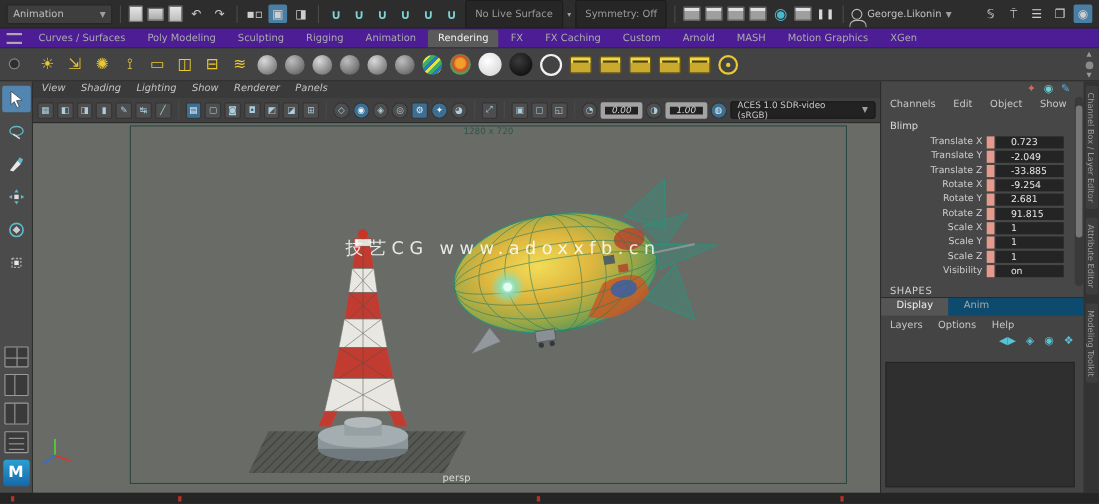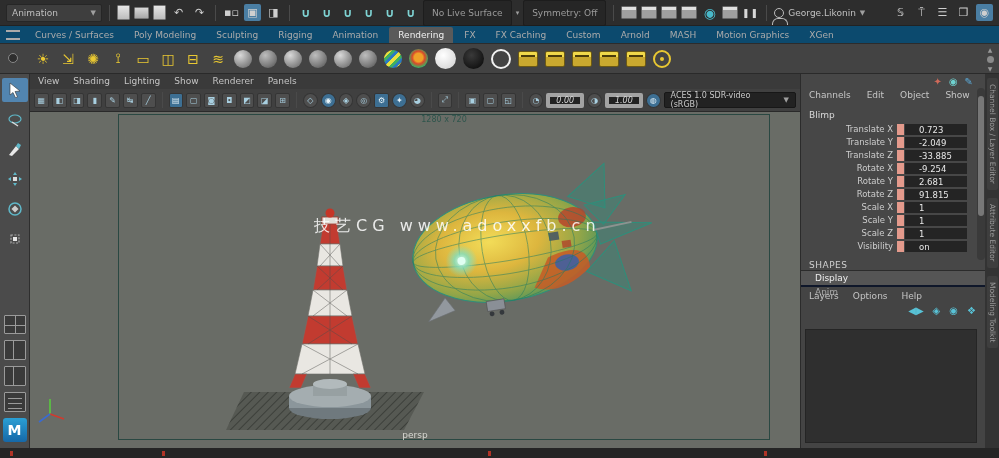--- a/index.html
+++ b/index.html
@@ -24,21 +24,21 @@
   .clap { width:16px; height:13px; background:linear-gradient(#e0e0e0 30%, #9f9f9f 30%); border:1px solid #666; border-radius:1px; }
   .rec { color:#49b8c9; font-size:14px; }
   .pause { color:#d8d8d8; font-size:9px; letter-spacing:1px; font-weight:bold; }
   .user { display:flex; align-items:center; gap:4px; font-size:9px; color:#c0c0c0; }
   .avatar { width:10px; height:10px; border-radius:50%; border:1.5px solid #bbb; position:relative; }
   .avatar:after { content:""; position:absolute; left:-3px; top:9px; width:14px; height:6px;
                   border:1.5px solid #bbb; border-bottom:none; border-radius:6px 6px 0 0; }
   .caret { font-size:7px; color:#9f9f9f; }
 
   
-  .shelftabs { position:absolute; left:0; top:26px; width:999px; height:18px; background:#0c4a6e;
+  .shelftabs { position:absolute; left:0; top:26px; width:999px; height:18px; background:#4c1d95;
                display:flex; align-items:flex-end; gap:2px; padding:0 4px; border-bottom:1px solid #2c2c2c; }
   .shelfmenu-ic { width:14px; height:10px; margin:0 4px 3px 2px; border-top:2px solid #aaa; border-bottom:2px solid #aaa; }
   .stab { font-size:9px; color:#ababab; padding:3px 9px 3px; white-space:nowrap; cursor:default; }
   .stab.active { background:#5a5a5a; color:#f0f0f0; border-radius:2px 2px 0 0; }
 
   
   .shelf { position:absolute; left:0; top:44px; width:999px; height:30px; background:#434343;
            display:flex; align-items:center; gap:7px; padding:0 10px 0 34px; border-bottom:1px solid #2a2a2a; }
   .shelf-tabbtn { position:absolute; left:8px; top:9px; width:10px; height:10px; border:1px solid #888; border-radius:50%; background:#2e2e2e; }
   .lighticon { color:#e9c832; font-size:14px; width:18px; text-align:center; }
@@ -72,21 +72,21 @@
   .layoutbtn.quad:before { content:""; position:absolute; left:50%; top:0; bottom:0; width:1px; background:#9a9a9a; }
   .layoutbtn.quad:after { content:""; position:absolute; top:50%; left:0; right:0; height:1px; background:#9a9a9a; }
   .layoutbtn.split:before { content:""; position:absolute; left:40%; top:0; bottom:0; width:1px; background:#9a9a9a; }
   .layoutbtn.rows:before { content:""; position:absolute; left:3px; right:3px; top:5px; height:1px; background:#9a9a9a;
                            box-shadow:0 5px 0 #9a9a9a, 0 10px 0 #9a9a9a; }
   .mayalogo { width:24px; height:24px; background:linear-gradient(#2a9fd4,#1668a8); border-radius:3px;
               color:#fff; font-weight:bold; font-size:14px; display:flex; align-items:center; justify-content:center; margin-top:auto; margin-bottom:6px; }
 
   
   .vp-panel { position:absolute; left:30px; top:74px; width:770px; height:374px; background:#3a3a3a; }
-  .vp-menus { height:15px; display:flex; gap:14px; padding:2px 0 0 8px; font-size:9px; color:#c4c4c4; }
+  .vp-menus { height:15px; display:flex; gap:14px; padding:2px 0 0 8px; font-size:9px; color:#c4c4c4;font-style:italic; }
   .vp-toolbar { height:23px; display:flex; align-items:center; gap:3px; padding:0 4px; background:#404040; border-bottom:1px solid #2a2a2a; }
   .vti { width:16px; height:15px; background:#4e4e4e; border:1px solid #353535; border-radius:2px;
          font-size:8px; color:#a8cfe0; display:flex; align-items:center; justify-content:center; }
   .vti.blue { background:#3d6f93; color:#e8f4fa; }
   .vti.round { border-radius:50%; }
   .vt-field { height:15px; background:#222; border:4px solid #a3a3a3; border-radius:2px; color:#d8d8d8;
               font-size:8px; display:flex; align-items:center; padding:0 6px;font-style:italic; }
   .vt-drop { height:16px; background:#222; border:1px solid #171717; border-radius:2px; color:#c8c8c8;
              font-size:8px; display:flex; align-items:center; gap:14px; padding:0 6px; }
 
@@ -106,21 +106,21 @@
   .cb-row { display:flex; align-items:flex-start; height:13px; }
   .cb-label { width:96px; text-align:right; font-size:8.5px; color:#cdcdcd; padding-right:4px; }
   .cb-bar { width:7px; height:11px; background:#e49a8c; margin-right:1px; }
   .cb-val { width:62px; height:11px; background:#242424; color:#e8e8e8; font-size:8.5px; padding:0 14px;
             display:flex; align-items:center; }
   .cb-shapes { position:absolute; left:8px; top:186px; font-size:9px; color:#d0d0d0; letter-spacing:.5px; }
   .rp-scroll { position:absolute; left:176px; top:14px; width:8px; height:172px; background:#3a3a3a; border-radius:4px; }
   .rp-thumb { position:absolute; left:1px; top:8px; width:6px; height:120px; background:#777; border-radius:3px; }
 
   .le { position:absolute; left:0; top:196px; width:185px; height:178px; background:#444; border-top:1px solid #2b2b2b; }
-  .le-tabs { display:flex; height:16px; background:#0f172a;flex-direction:column; }
+  .le-tabs { display:flex; height:16px; background:#0c4a6e; }
   .le-tab { font-size:9px; color:#a8a8a8; padding:2px 14px; }
   .le-tab.active { background:#555; color:#eee; }
   .le-menus { display:flex; gap:14px; font-size:9px; color:#c4c4c4; padding:4px 0 2px 8px; }
   .le-icons { display:flex; gap:9px; justify-content:flex-end; padding:2px 10px; font-size:10px; color:#58c2d6; }
   .le-list { position:absolute; left:4px; top:58px; width:172px; height:114px; background:#2f2f2f; border:1px solid #252525; }
 
   .side-tabs { position:absolute; left:985px; top:74px; width:14px; height:374px; background:#333;
                display:flex; flex-direction:column; gap:8px; padding-top:4px; align-items:center; }
   .side-tab { writing-mode:vertical-rl; font-size:7.5px; color:#9d9d9d; background:#3e3e3e; padding:6px 1px;
               border-radius:2px; max-height:150px; overflow:hidden; white-space:nowrap; }

